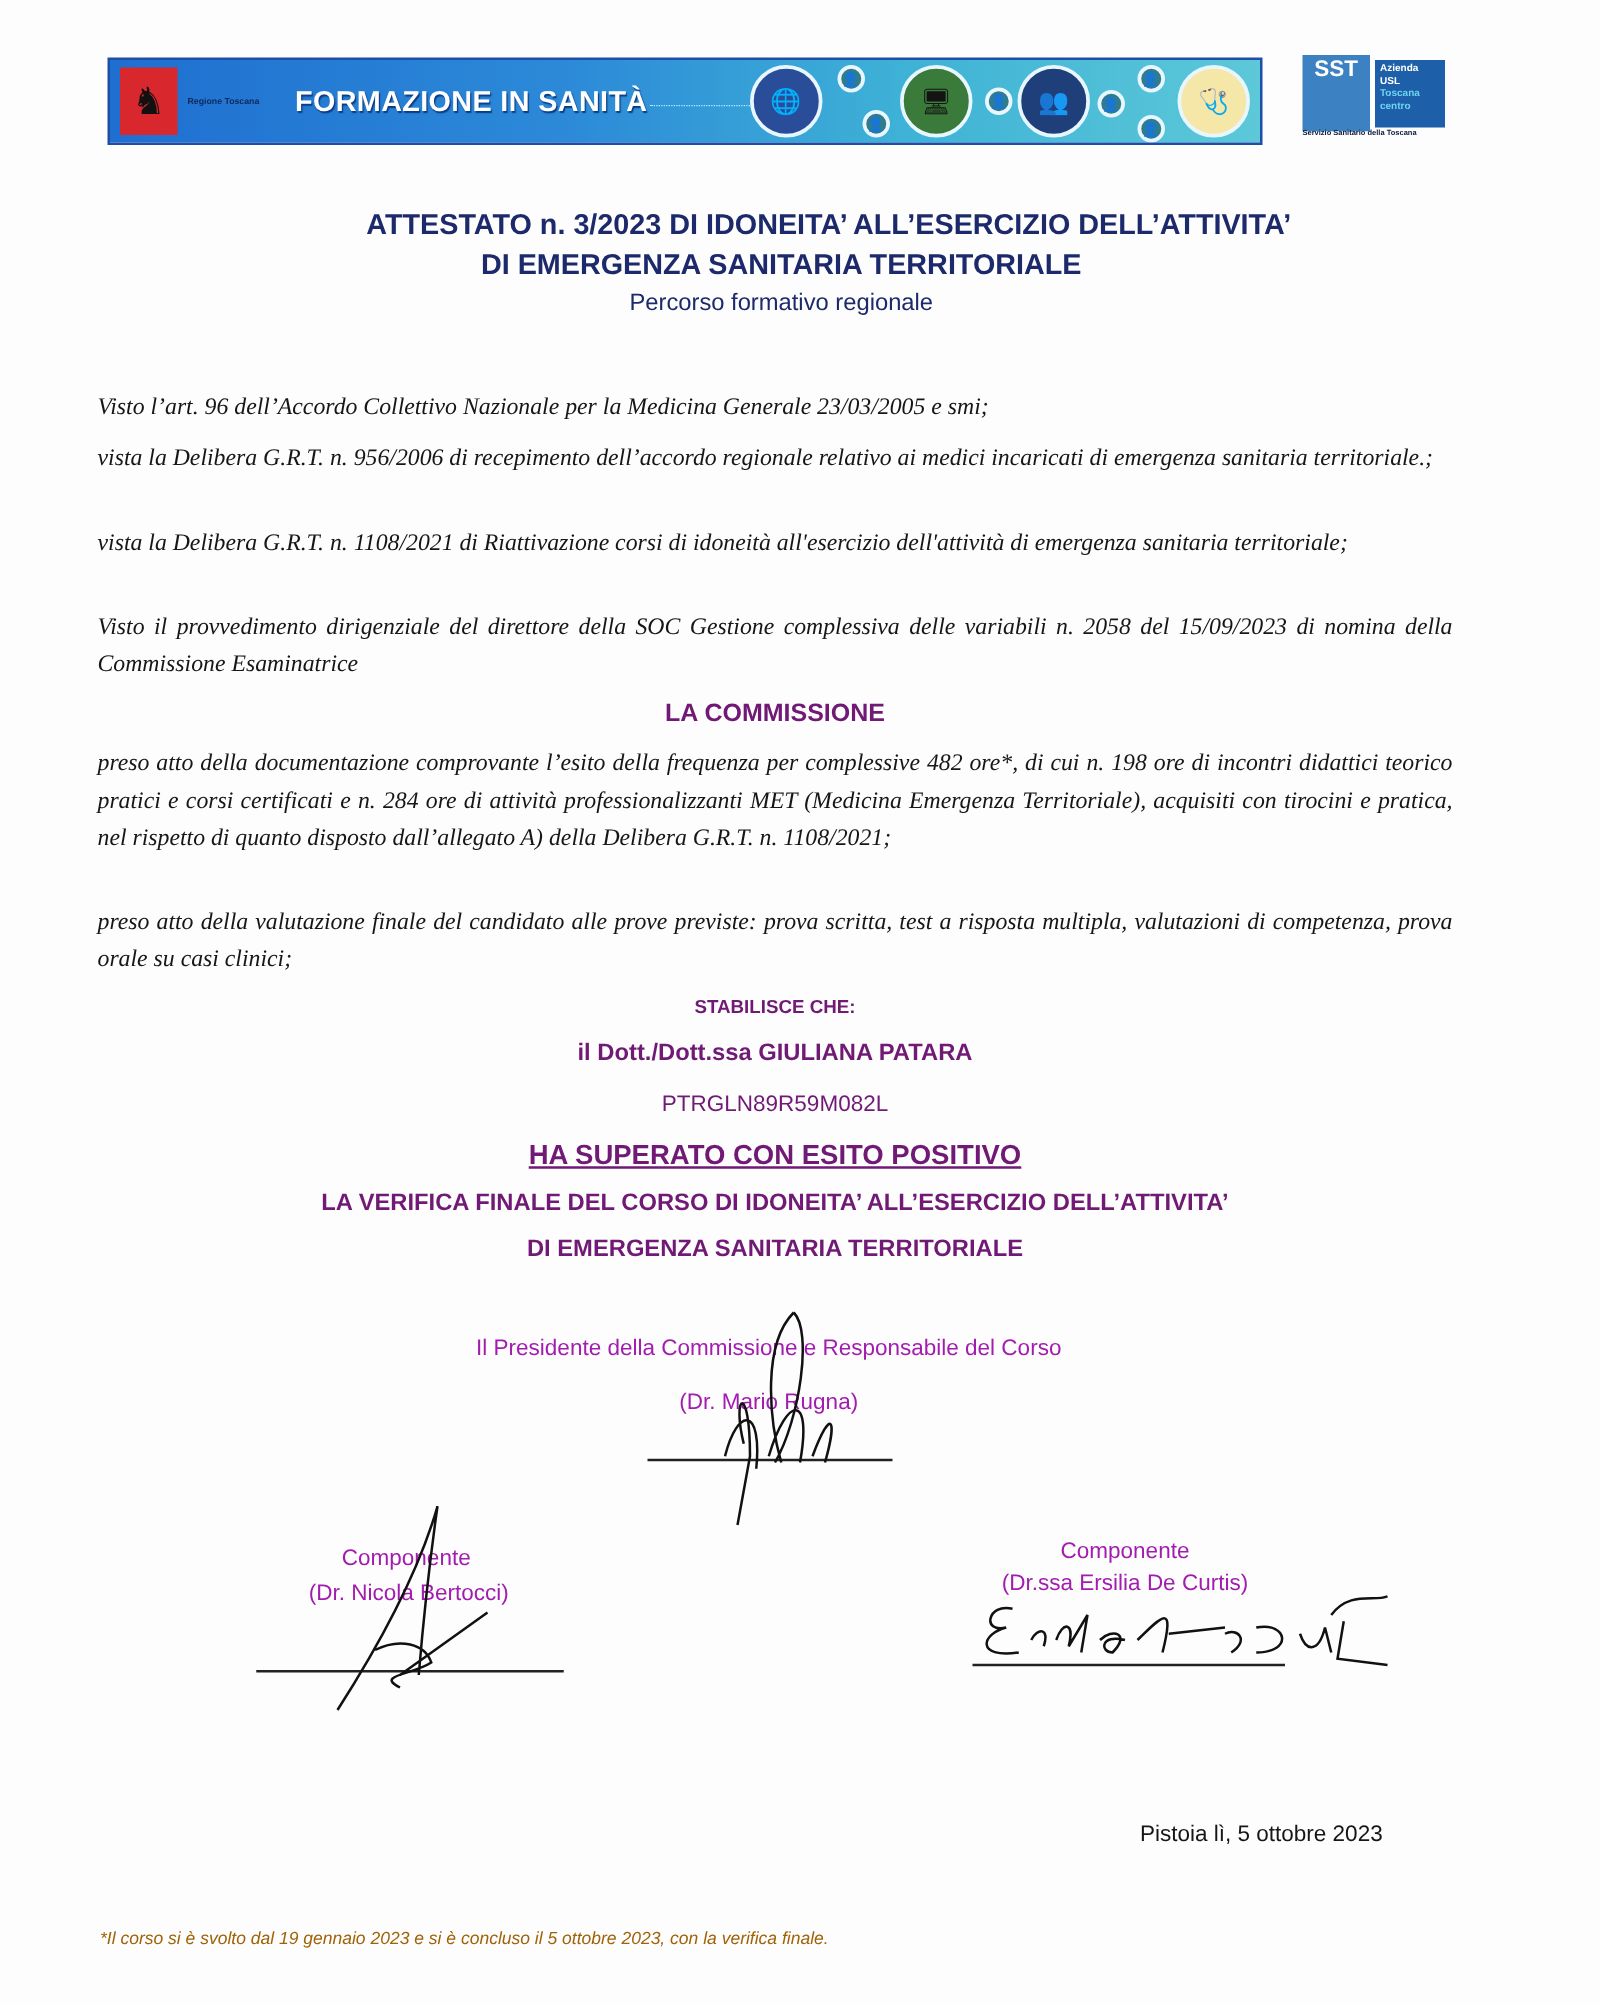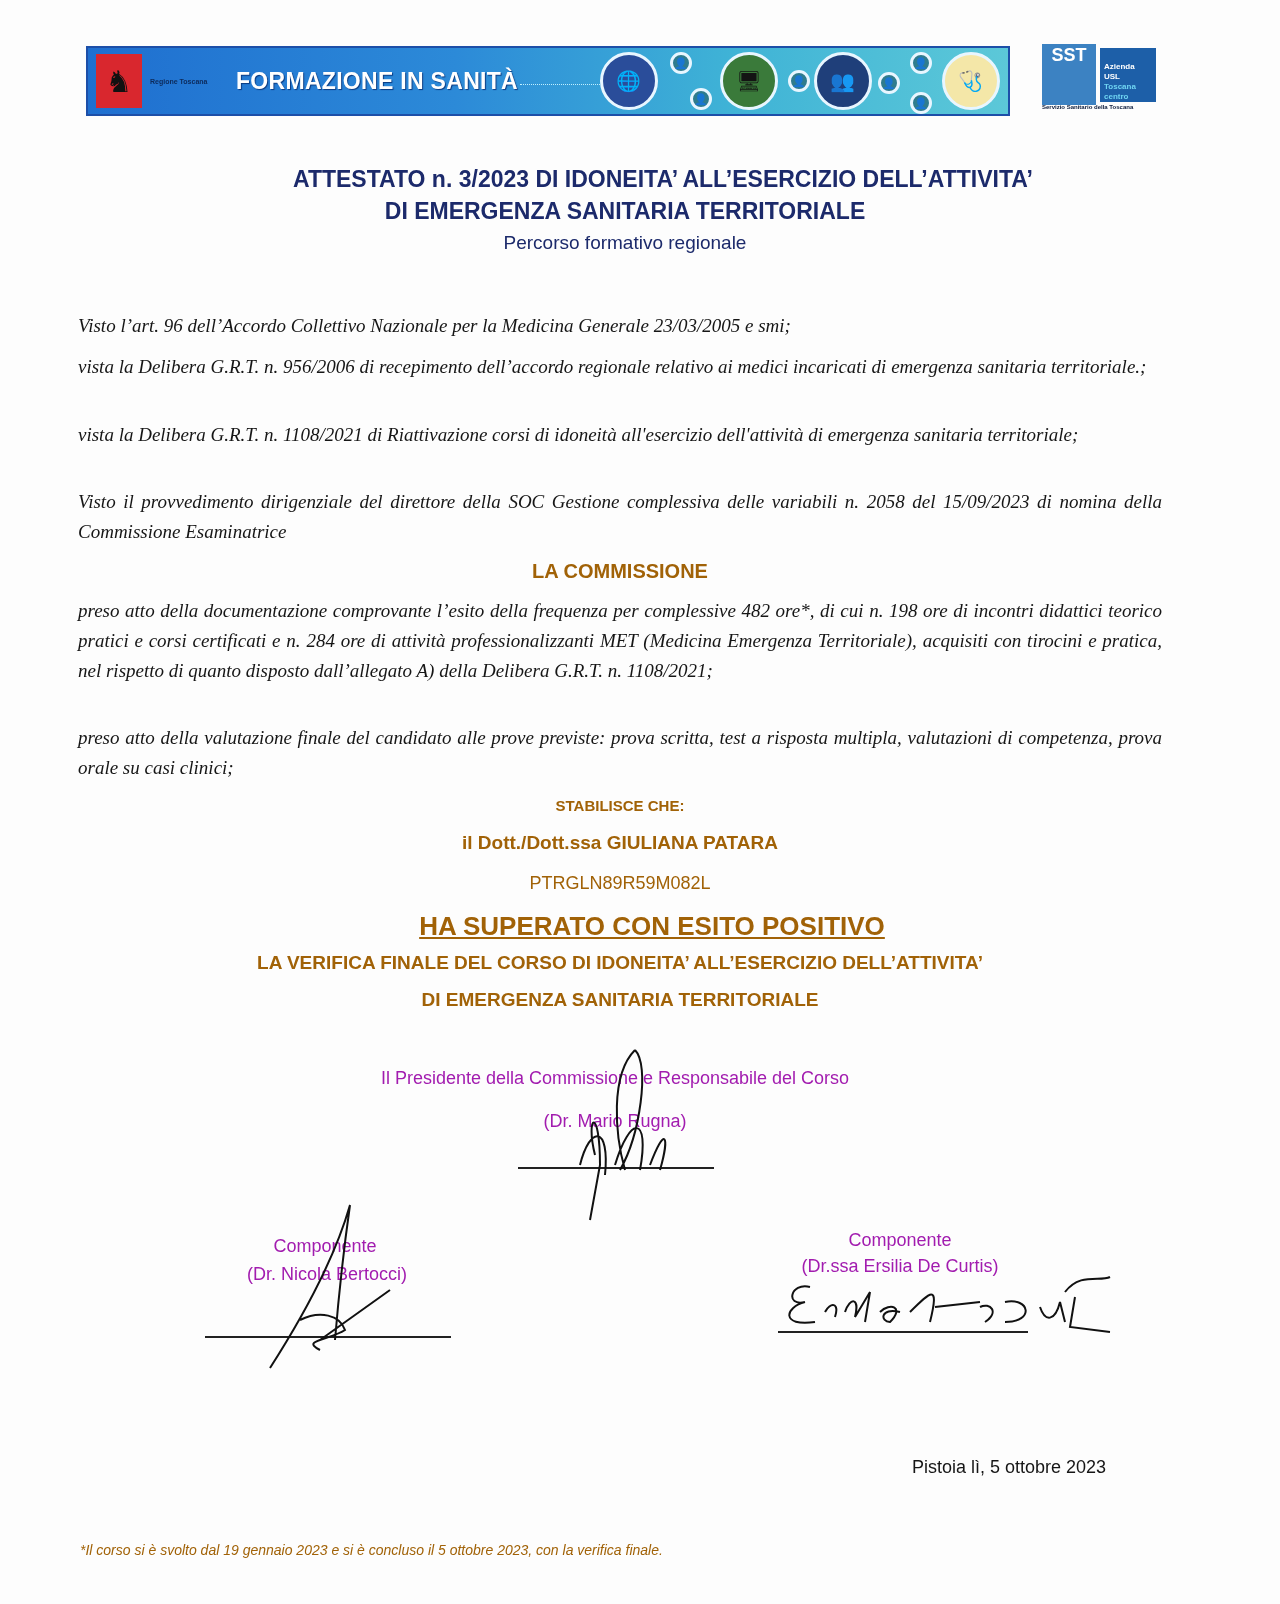--- a/index.html
+++ b/index.html
@@ -28,35 +28,35 @@
   }
   .c-big { width: 58px; height: 58px; top: 4px; }
   .c-small { width: 22px; height: 22px; font-size: 11px; background: #2f7c8e; }
   .sst-logo { position: absolute; left: 1042px; top: 44px; width: 120px; height: 72px; }
   .sst-left {
     position: absolute; left: 0; top: 0; width: 54px; height: 61px; background: #3c82c2;
     color: #fff; font-weight: bold; font-size: 18px; text-align: center; line-height: 22px;
   }
   .sst-right {
     position: absolute; left: 58px; top: 4px; width: 56px; height: 54px; background: #1d5fa8;
-    color: #fff; font-size: 8px; font-weight: bold; padding: 14px 4px; box-sizing: border-box; line-height: 10px;
+    color: #fff; font-size: 8px; font-weight: bold; padding: 2px 4px; box-sizing: border-box; line-height: 10px;
   }
   .sst-right .cyan { color: #6fd4f2; }
   .sst-caption { position: absolute; left: 0; top: 60px; font-size: 6px; font-weight: bold; color: #0a1a3a; white-space: nowrap; }
 
   .title-block { position: absolute; left: 0; width: 1250px; text-align: center; color: #1c2a6b; }
   .t1 { top: 166px; font-size: 23px; font-weight: bold; padding-left: 38px; }
   .t2 { top: 198px; font-size: 23px; font-weight: bold; }
   .t3 { top: 232px; font-size: 19px; }
 
   .para {
     position: absolute; left: 78px; width: 1084px; font-style: italic; font-size: 19px;
     line-height: 30px; text-align: justify; color: #161616; font-family: Liberation Serif, serif;
   }
-  .center-line { position: absolute; left: 0; width: 1240px; text-align: center; color: #a16207; }
+  .center-line { position: absolute; left: 0; width: 1240px; text-align: center; color: #701a75; }
   .bold { font-weight: bold; }
   .underline { text-decoration: underline; }
 
   .sig-text { position: absolute; font-size: 18px; color: #a21caf; text-align: center; }
   .sig-line { position: absolute; height: 0; border-top: 2px solid #222; }
   svg.sig { position: absolute; overflow: visible; }
   .date { position: absolute; left: 912px; top: 1457px; font-size: 18px; color: #161616; }
   .footnote { position: absolute; left: 80px; top: 1542px; font-size: 14px; font-style: italic; color: #a16207; }
 </style>
 </head>
@@ -99,21 +99,21 @@
 <div class="para" style="top:420px;">vista la Delibera G.R.T. n. 1108/2021 di Riattivazione corsi di idoneità all'esercizio dell'attività di emergenza sanitaria territoriale;</div>
 <div class="para" style="top:487px;">Visto il provvedimento dirigenziale del direttore della SOC Gestione complessiva delle variabili n. 2058 del 15/09/2023 di nomina della Commissione Esaminatrice</div>
 
 <div class="center-line bold" style="top:560px;font-size:20px;">LA COMMISSIONE</div>
 <div class="para" style="top:596px;">preso atto della documentazione comprovante l’esito della frequenza per complessive 482 ore*, di cui n. 198 ore di incontri didattici teorico pratici e corsi certificati e n. 284 ore di attività professionalizzanti MET (Medicina Emergenza Territoriale), acquisiti con tirocini e pratica, nel rispetto di quanto disposto dall’allegato A) della Delibera G.R.T. n. 1108/2021;</div>
 <div class="para" style="top:723px;">preso atto della valutazione finale del candidato alle prove previste: prova scritta, test a risposta multipla, valutazioni di competenza, prova orale su casi clinici;</div>
 
 <div class="center-line bold" style="top:797px;font-size:15px;">STABILISCE CHE:</div>
 <div class="center-line bold" style="top:832px;font-size:19px;">il Dott./Dott.ssa GIULIANA PATARA</div>
 <div class="center-line" style="top:873px;font-size:18px;">PTRGLN89R59M082L</div>
-<div class="center-line bold underline" style="top:911px;font-size:26px;padding-left:32px;">HA SUPERATO CON ESITO POSITIVO</div>
+<div class="center-line bold underline" style="top:911px;font-size:22px;">HA SUPERATO CON ESITO POSITIVO</div>
 <div class="center-line bold" style="top:952px;font-size:19px;">LA VERIFICA FINALE DEL  CORSO DI IDONEITA’ ALL’ESERCIZIO DELL’ATTIVITA’</div>
 <div class="center-line bold" style="top:989px;font-size:19px;">DI EMERGENZA SANITARIA TERRITORIALE</div>
 
 <div class="sig-text" style="left:340px;top:1068px;width:550px;">Il Presidente della Commissione e Responsabile del Corso</div>
 <div class="sig-text" style="left:515px;top:1111px;width:200px;">(Dr. Mario Rugna)</div>
 <div class="sig-line" style="left:518px;top:1167px;width:196px;"></div>
 <svg class="sig" style="left:540px;top:1045px;" width="140" height="175">
   <path d="M95 5 C70 30, 75 90, 85 125 M95 5 C110 20, 100 90, 80 125 M55 110 C45 70, 60 60, 60 120 L50 175 M40 120 C50 80, 70 80, 65 130 M75 120 C90 70, 110 70, 100 125 M110 120 C125 80, 130 90, 120 125" fill="none" stroke="#111" stroke-width="2"></path>
 </svg>
 

